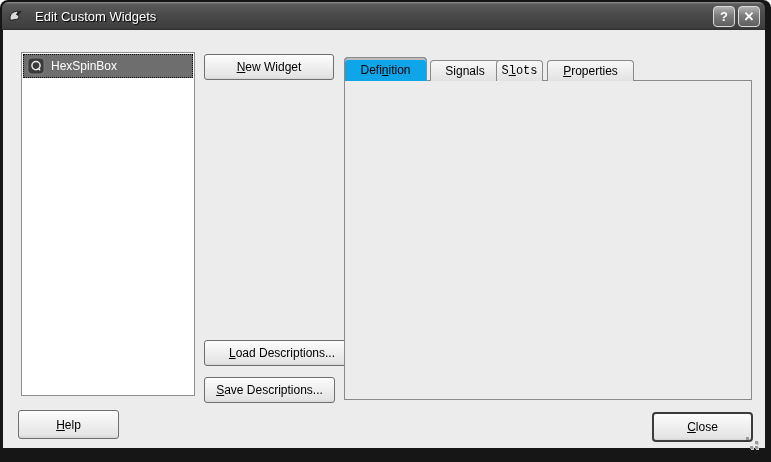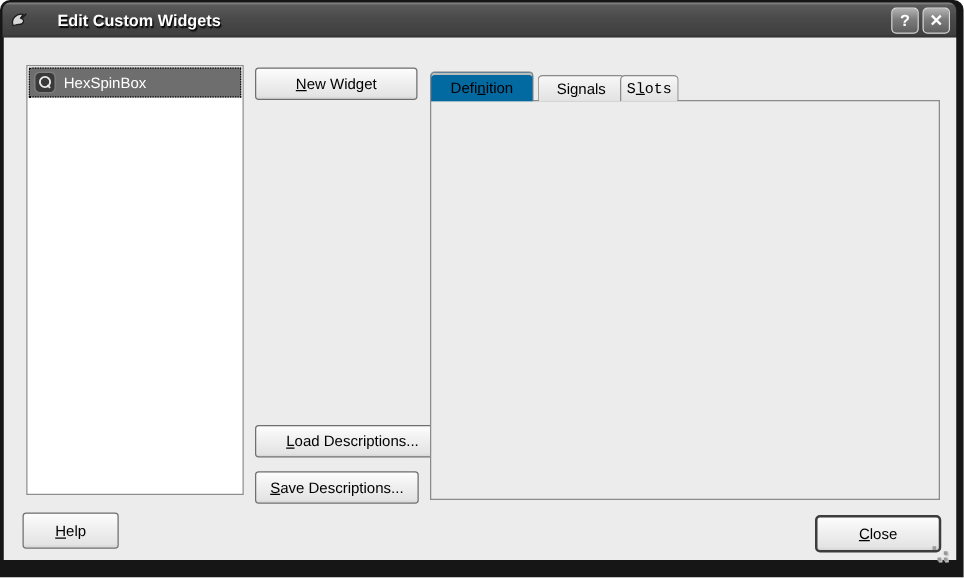--- a/index.html
+++ b/index.html
@@ -2,21 +2,21 @@
 <html><head>
 <meta charset="utf-8">
 <style>
   html,body{margin:0;padding:0;background:#fff;}
   .win{position:relative;width:771px;height:462px;background:#161616;
        font-family:"Liberation Sans",sans-serif;border-radius:8px 8px 0 0;overflow:hidden;
        -webkit-font-smoothing:antialiased;}
   .titlebar{position:absolute;left:2px;top:2px;width:763px;height:28px;border-radius:6px 6px 0 0;
        background:linear-gradient(180deg,#909090 0%,#5a5a5a 8%,#4a4a4a 45%,#3f3f3f 92%,#2e2e2e 100%);
        display:flex;align-items:center;padding:0 5px;box-sizing:border-box;}
-  .title{color:#ffffff;font-weight:bold;font-size:13px;margin-left:23px;text-shadow:1px 1px 1px #000;}
+  .title{color:#ffffff;font-weight:normal;font-size:13px;margin-left:12px;text-shadow:1px 1px 1px #000;}
   .tb-btns{margin-left:auto;display:flex;gap:3px;}
   .tb-btn{width:22px;height:21px;border-radius:4px;border:1px solid #dcdcdc;box-sizing:border-box;
        background:linear-gradient(180deg,#b2b2b2,#7c7c7c 45%,#5f5f5f);color:#fff;font-weight:bold;
        font-size:13px;display:flex;align-items:center;justify-content:center;cursor:default;}
   .client{position:absolute;left:3px;top:30px;width:762px;height:418px;background:#ececec;}
 
   .abs{position:absolute;box-sizing:border-box;}
   .lbl{font-size:12px;color:#000;white-space:nowrap;}
   u{text-decoration:underline;}
 
@@ -27,21 +27,21 @@
 
   .xpbtn{background:linear-gradient(180deg,#fdfdfd,#f1f1f1 40%,#e4e4e4 90%,#d6d6d6);
        border:1px solid #6f6f6f;border-radius:3px;font-size:12px;color:#000;
        display:flex;align-items:center;justify-content:center;cursor:default;
        font-family:"Liberation Sans",sans-serif;}
   .xpbtn.default{border:2px solid #3c3c3c;border-radius:4px;}
 
   .tab{border:1px solid #8a8a8a;border-bottom:none;border-radius:4px 4px 0 0;
        background:linear-gradient(180deg,#f7f7f7,#e2e2e2);font-size:12px;
        display:flex;align-items:center;justify-content:center;z-index:2;}
-  .tab.active{background:#0369a1;z-index:4;box-shadow:inset 0 2px 0 #bdbdbd;}
+  .tab.active{background:#0ea5e9;z-index:4;box-shadow:inset 0 2px 0 #bdbdbd;}
   .tabframe{left:344px;top:80px;width:408px;height:320px;border:1px solid #8a8a8a;background:#ececec;z-index:1;}
 
   .field{border:1px solid #8e8e8e;background:#fff;font-size:12px;padding:2px 4px;
        display:flex;align-items:center;overflow:hidden;}
   .spin{padding-right:16px;}
   .spin-arrows{position:absolute;right:3px;top:0;bottom:0;display:flex;flex-direction:column;
        justify-content:center;gap:3px;align-items:center;}
   .combo{padding-right:20px;}
   .combo-btn{position:absolute;right:1px;top:1px;bottom:1px;width:17px;border:1px solid #9a9a9a;
        border-radius:1px 2px 2px 1px;background:linear-gradient(180deg,#efefef,#cfcfcf 55%,#b2b2b2);
@@ -100,20 +100,23 @@
   <div class="abs tabframe"></div>
   <div class="abs tab active" style="left:344px;top:57px;width:83px;height:24px;">
     <span class="lbl"><span>Defi</span><u>n</u><span>ition</span></span>
   </div>
   <div class="abs tab" style="left:430px;top:60px;width:70px;height:21px;">
     <span class="lbl"><span>Si</span><u>g</u><span>nals</span></span>
   </div>
   <div class="abs tab" style="left:496px;top:60px;width:47px;height:21px;font-family:Liberation Mono, monospace;">
     <span class="lbl"><span>S</span><u>l</u><span>ots</span></span>
   </div>
+  <div class="abs tab" style="left:547px;top:60px;width:87px;height:21px;">
+    <span class="lbl"><span></span><u>P</u><span>roperties</span></span>
+  </div>
 
   <span class="abs lbl" style="left:358px;top:99px;"><span>Cl</span><u>a</u><span>ss:</span></span>
   <div class="abs field" style="left:432px;top:96px;width:308px;height:20px;">
     <span>HexSpinBox</span>
   </div>
 
   <span class="abs lbl" style="left:358px;top:132px;"><span>Header</span><u>f</u><span>ile:</span></span>
   <div class="abs field" style="left:432px;top:129px;width:181px;height:20px;">
     <span>hexspinbox.h</span>
   </div>
@@ -177,21 +180,21 @@
     <span class="combo-btn">
       <svg width="9" height="6" viewBox="0 0 9 6">
           <path d="M1 1 L4.5 4.3 L8 1" fill="none" stroke="#3a3a3a" stroke-width="1.8"></path>
         </svg>
     </span>
   </div>
 
   <div class="abs cb" style="left:433px;top:259px;"></div>
   <span class="abs lbl" style="left:456px;top:260px;"><span>Con</span><u>t</u><span>ainer Widget</span></span>
 
-  <button class="abs xpbtn" style="left:18px;top:410px;width:77px;height:29px;">
+  <button class="abs xpbtn" style="left:18px;top:410px;width:101px;height:29px;">
     <span class="lbl"><span></span><u>H</u><span>elp</span></span>
   </button>
   <button class="abs xpbtn default" style="left:652px;top:412px;width:101px;height:30px;">
     <span class="lbl"><span></span><u>C</u><span>lose</span></span>
   </button>
 
   <div class="abs grip">
       <i></i>
     </div>
 

